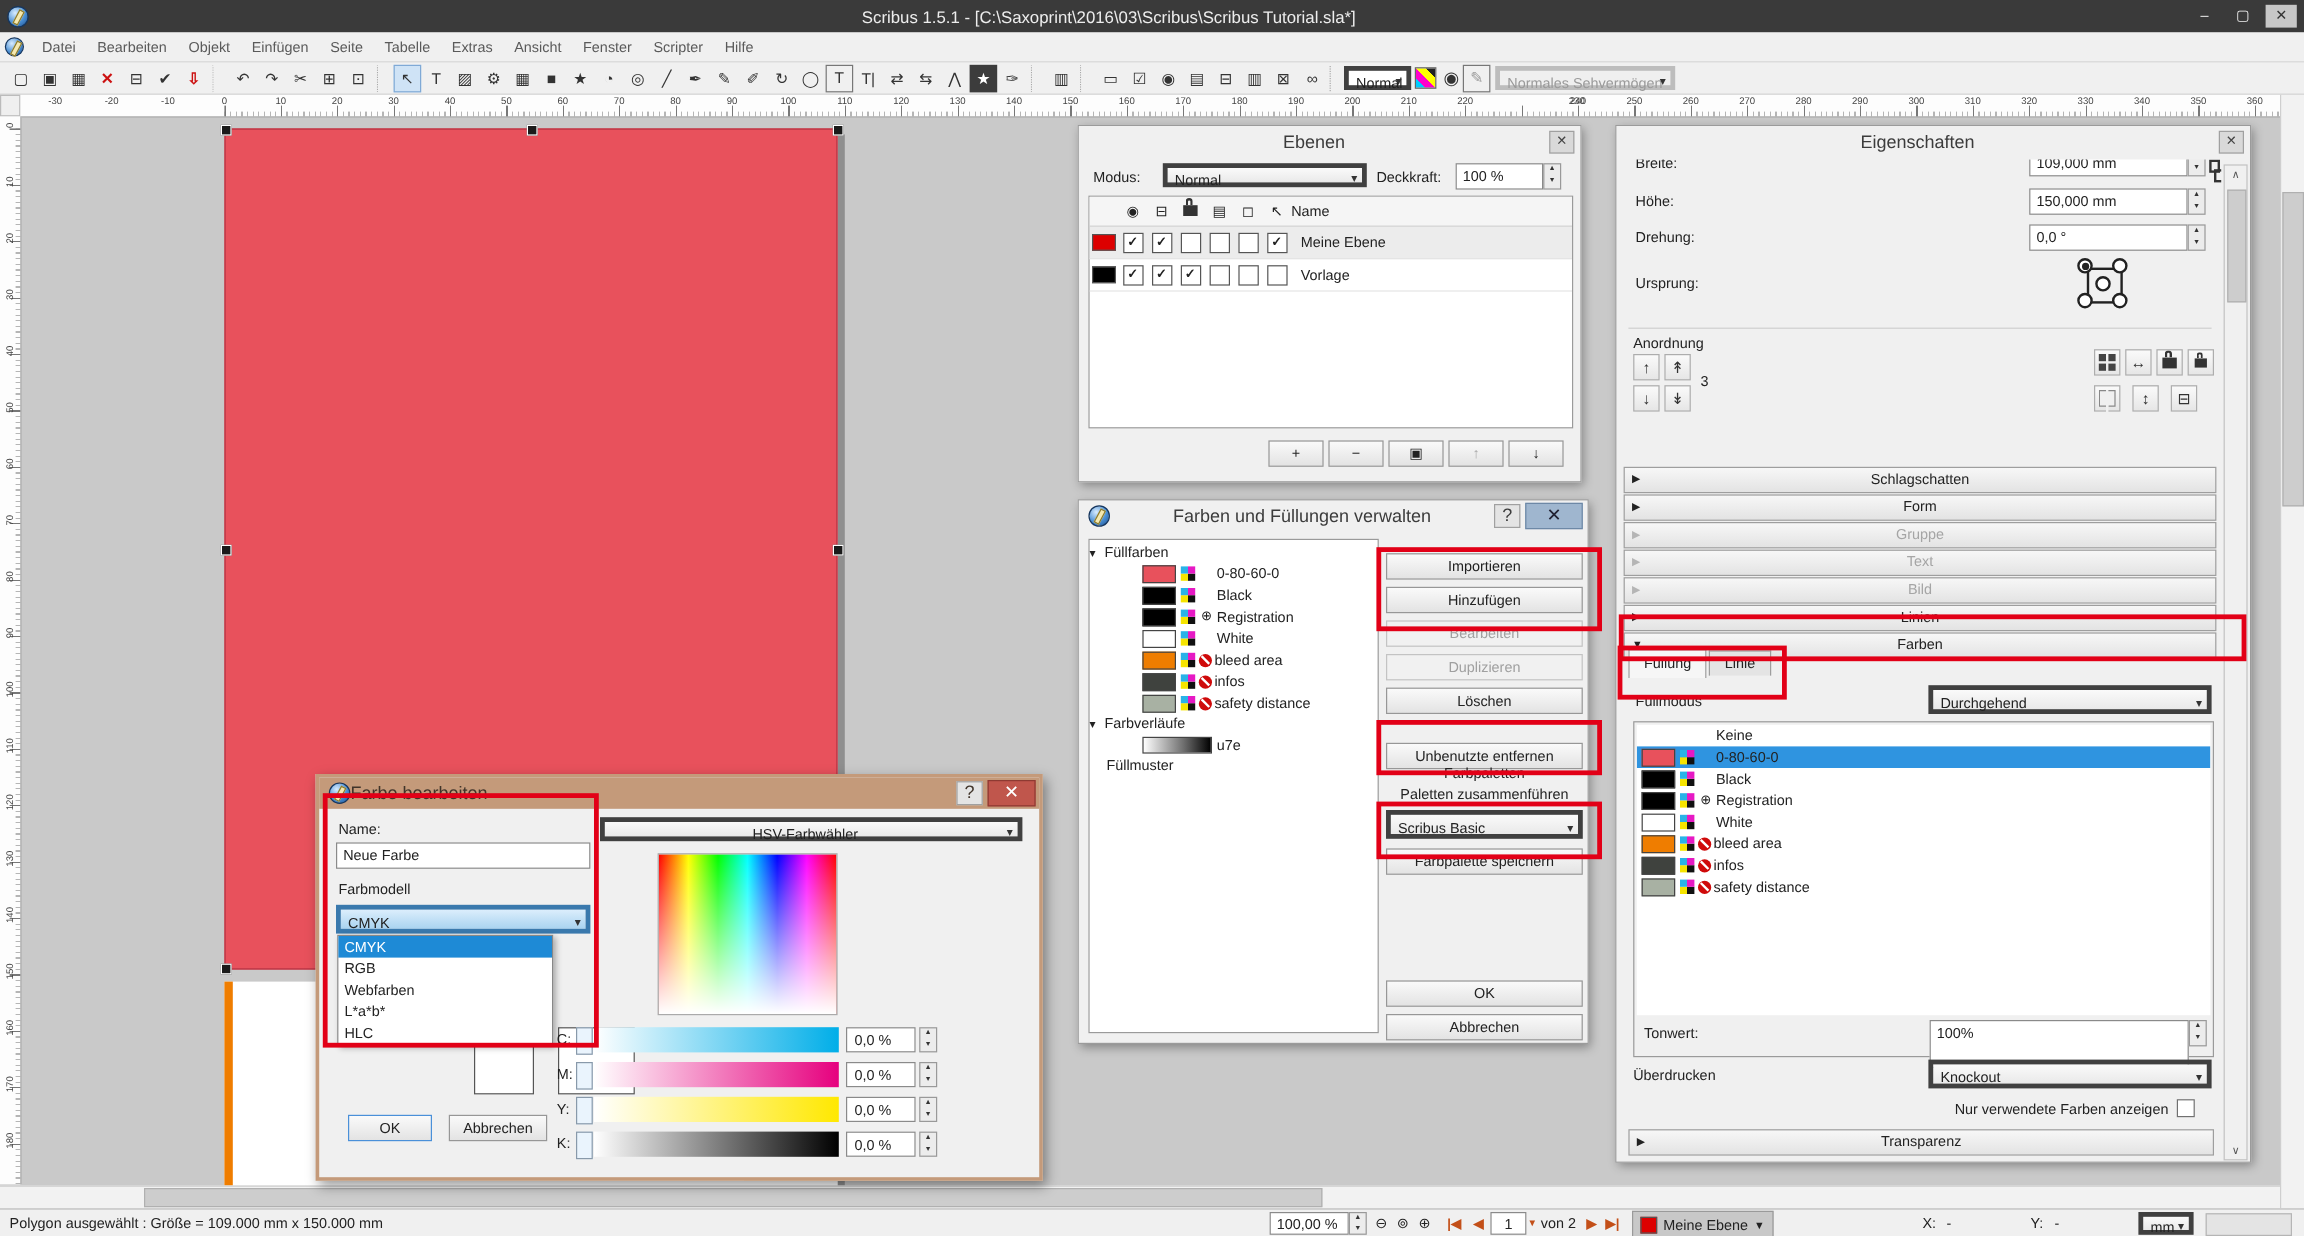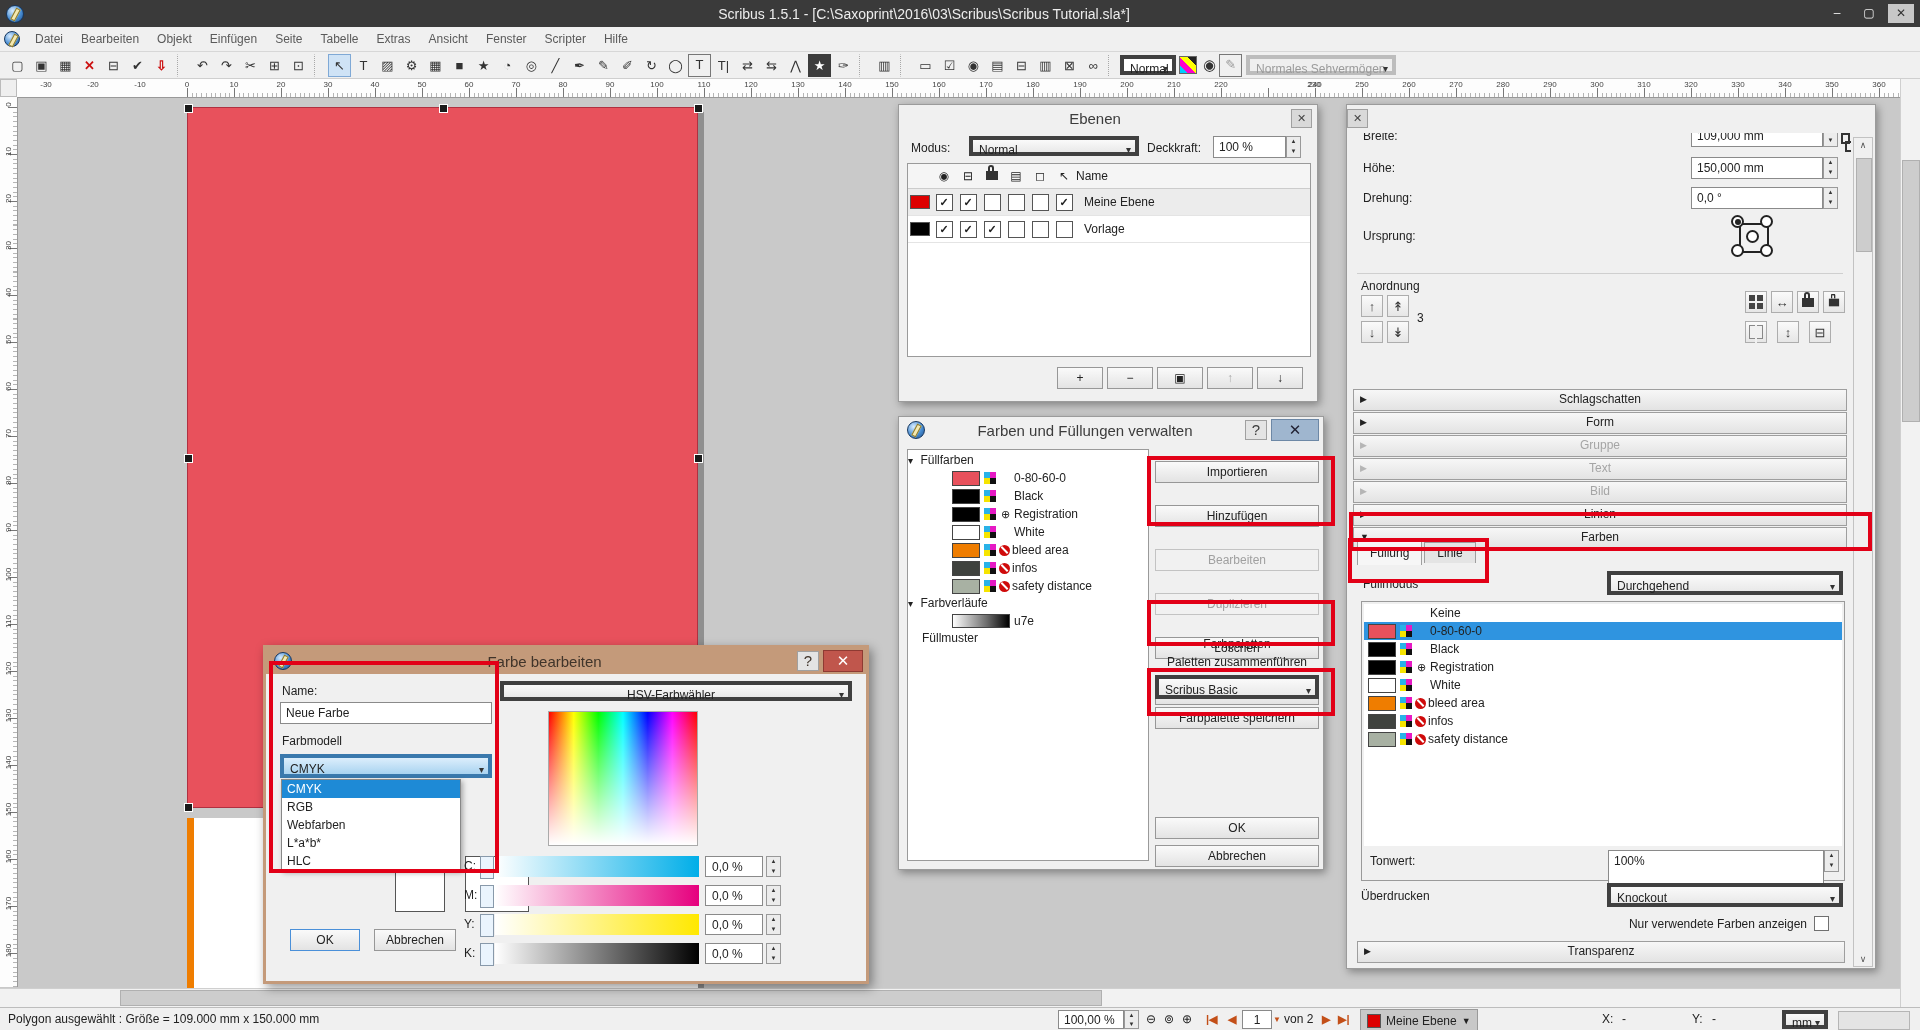--- a/index.html
+++ b/index.html
@@ -79,41 +79,41 @@
   .badge{width:13px;margin-right:2px;flex:none;font-size:11px;line-height:13px;text-align:center;position:relative}
   .badge.np{width:11px;height:11px;background:#cf0a0a;border-radius:50%}
   .badge.np:after{content:"";position:absolute;left:1px;top:4.5px;width:9px;height:2px;background:#fff;transform:rotate(45deg)}
   .hide{visibility:hidden}
   .cr .cname{white-space:nowrap}
   .treegrp{height:17px;line-height:17px}
   .tga{font-size:10px;margin-right:4px}
   
   #editcolor{left:263px;top:645px;width:600px;height:333px;background:#f0f0f0;border:3px solid #c49a7a;box-shadow:3px 4px 10px rgba(0,0,0,.4);z-index:40}
   #editcolor .etitle{height:26px;background:#c49a7a;display:flex;align-items:center;font-size:15px;color:#40342a}
-  #editcolor .etitle .ttl{flex:1;text-align:center}
+  #editcolor .etitle .ttl{flex:1;text-align:left}
   .redx{width:38px;height:20px;background:#c0564c;border:1px solid #8e3a32;color:#fff;text-align:center;line-height:19px;margin-right:3px}
   .droplist{background:#fff;border:1px solid #888;box-shadow:2px 2px 5px rgba(0,0,0,.3);z-index:10}
   .opt{height:18px;line-height:18px;padding:0 5px}
   .opt.sel{background:#1e8ad6;color:#fff}
   .combo.bluecombo{background:linear-gradient(#dceefc,#a9d3f0);border-color:#3a79ad;height:24px;line-height:23px}
   .spectrum{background-image:linear-gradient(to bottom,rgba(255,255,255,0),#fff),linear-gradient(to right,#f00,#ff0,#0f0,#0ff,#00f,#f0f,#f00);border:1px solid #aaa}
   .srow{position:relative;height:22px;margin-bottom:7px}
   .slbl{position:absolute;left:198px;top:3px}
   .shandle{position:absolute;left:214px;top:0;width:12px;height:21px;background:#eaf4fd;border:1px solid #8899aa}
   .strack{position:absolute;left:229px;top:0;width:204px;height:21px}
   .track-c{background:linear-gradient(90deg,#fff,#00aee8)}
   .track-m{background:linear-gradient(90deg,#fff,#e6007e)}
   .track-y{background:linear-gradient(90deg,#fff,#ffe800)}
   .track-k{background:linear-gradient(90deg,#fff,#000)}
   .sval{position:absolute;left:439px;top:0;width:58px;height:21px;background:#fff;border:1px solid #8a8a8a;line-height:20px;padding-left:6px;box-sizing:border-box}
   .srow .spin{position:absolute;left:500px;top:0;height:21px}
   
   #colmgr{left:898px;top:416px;width:424px;height:452px;z-index:20}
   .bluex{width:46px;height:20px;background:#9fb6cf;border:1px solid #6d88a6;text-align:center;line-height:19px;color:#223;margin-right:4px}
-  .cbtncol>.btn{width:164px;margin-bottom:22px}
+  .cbtncol>.btn{width:164px;margin-bottom:6px}
   .cbtncol>:nth-child(5){margin-bottom:24px}
   .clabel{text-align:center;width:164px;margin-bottom:4px}
   
   #props{left:1346px;top:104px;width:528px;height:863px;z-index:15}
   .secbar{height:20px;margin-bottom:1px;background:linear-gradient(#f7f7f7,#e3e3e3);border:1px solid #9e9e9e;position:relative;text-align:center;line-height:19px}
   .secbar .secarrow{position:absolute;left:6px;top:0;font-size:9px}
   .secbar.disabled{color:#a5a5a5}
   .secbar.disabled .secarrow{color:#b5b5b5}
   .ptab{display:inline-block;height:20px;line-height:20px;padding:0 12px;border:1px solid #9e9e9e;border-bottom:none;background:#e4e4e4;margin-right:2px}
   .ptab.active{background:#f6f6f6;height:23px;line-height:23px}
@@ -547,20 +547,21 @@
         <span class="spin">
             <i>▲</i>
             <i>▼</i>
           </span>
       </div>
       </div>
   </div>
 
   <div class="abs palette" id="props">
     <div class="ptitle">
+      <span class="ttl">Eigenschaften</span>
       <span class="xbtn">✕</span>
     </div>
     <div style="position:absolute;left:2px;top:28px;width:502px;height:833px;overflow:hidden">
       <span style="position:absolute;left:14px;top:-4px">Breite:</span>
       <div class="field" style="position:absolute;left:342px;top:-8px;width:132px;height:22px">109,000 mm</div>
       <span class="spin" style="position:absolute;left:474px;top:-8px;height:22px">
           <i>▲</i>
           <i>▼</i>
         </span>
       <span style="position:absolute;left:14px;top:28px">Höhe:</span>

